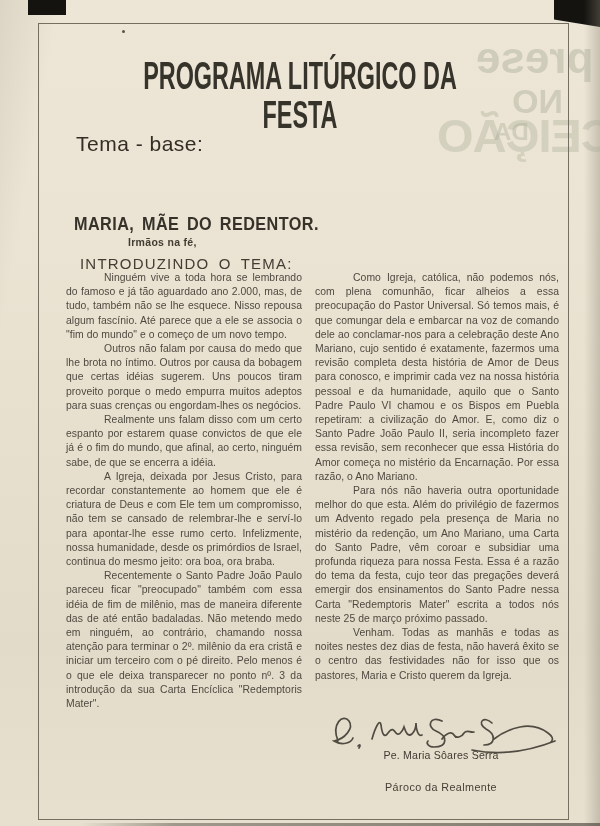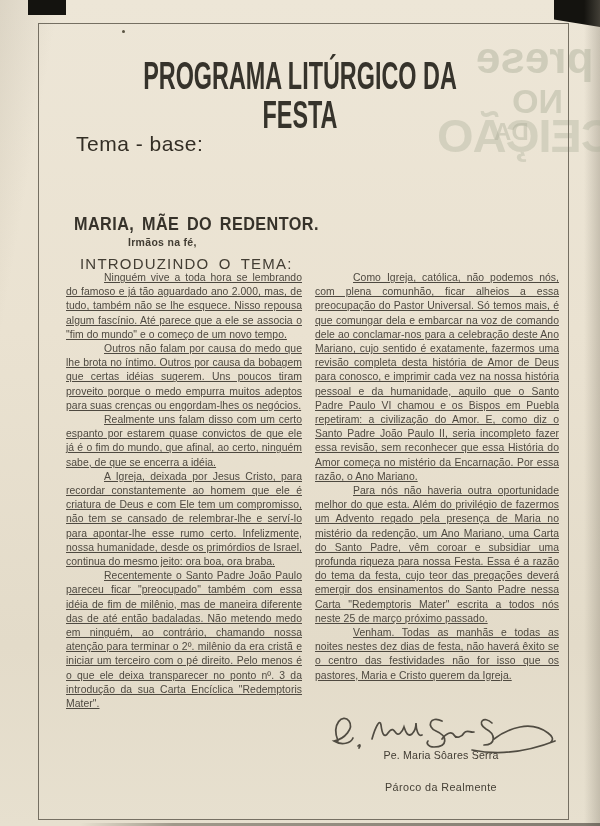--- a/index.html
+++ b/index.html
@@ -38,21 +38,21 @@
     word-spacing:3px;letter-spacing:.5px;white-space:nowrap;}
   .intro{position:absolute;left:80px;top:211px;font-size:15px;color:#423d33;
     letter-spacing:1.2px;word-spacing:4px;margin-top:44px;}
   .salut{position:absolute;left:128px;top:236px;font-size:10.5px;font-weight:bold;
     color:#423d33;letter-spacing:.3px;}
   
   .columns{position:absolute;left:66px;top:271px;display:flex;gap:13px;}
   .col-left{width:236px;}
   .col-right{width:244px;}
   .columns p{margin:0;text-indent:38px;text-align:justify;
-    font-size:10.4px;line-height:14.2px;letter-spacing:.05px;color:#4e4940;text-decoration:underline;}
+    font-size:10.4px;line-height:14.2px;letter-spacing:.05px;color:#4e4940;}
   
   .sig{position:absolute;left:320px;top:706px;width:242px;text-align:center;}
   .sig svg{display:block;margin:0 auto;}
   .sig-name{font-size:10.6px;color:#403b32;margin-top:-7px;letter-spacing:.2px;}
   .sig-role{position:absolute;left:320px;top:781px;width:242px;text-align:center;
     font-size:10.8px;color:#443f35;letter-spacing:.4px;}
 </style>
 </head>
 <body>
 

